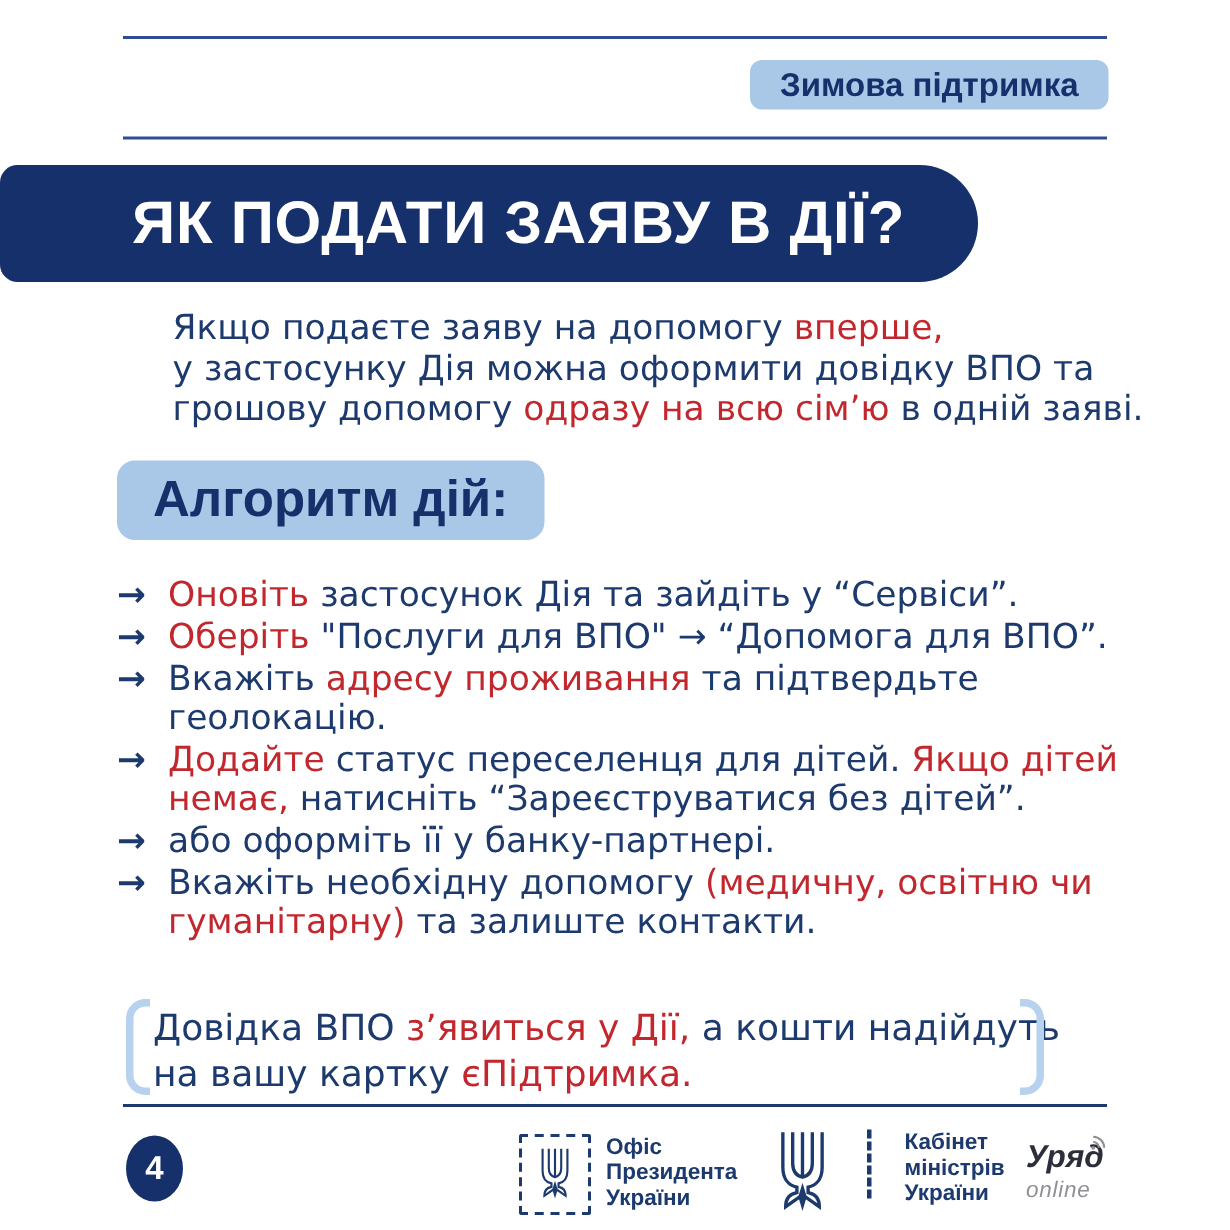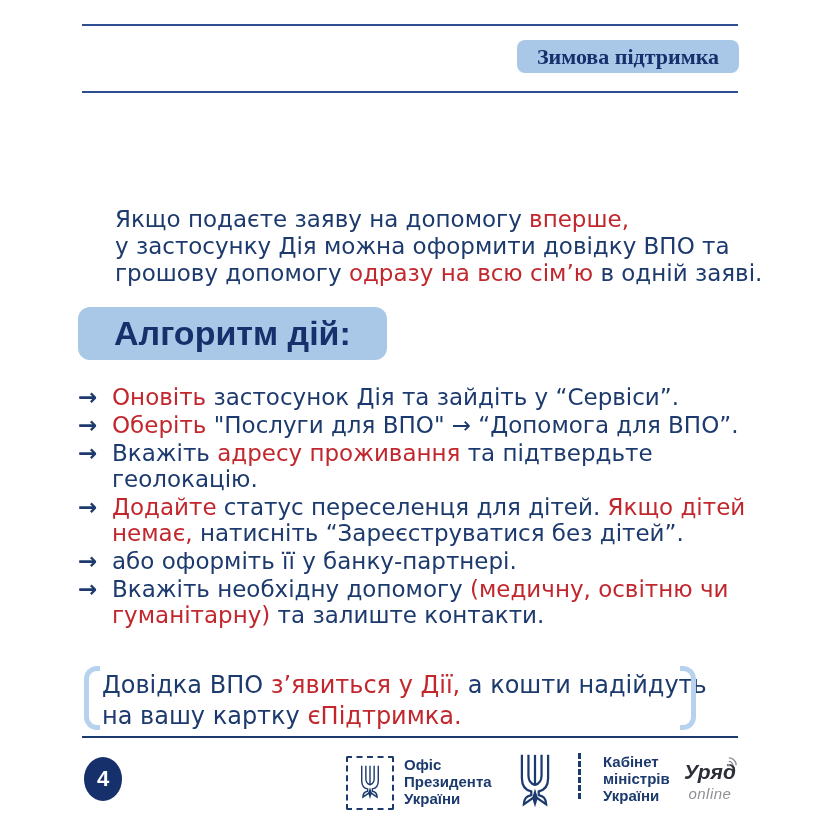--- a/index.html
+++ b/index.html
@@ -16,31 +16,31 @@
   body{background:#ffffff;font-family:"DejaVu Sans",sans-serif;}
   .page{position:relative;width:820px;height:820px;background:#ffffff;overflow:hidden;}
 
   .rule{position:absolute;left:82px;width:656px;height:2px;background:var(--line);}
   .rule-top1{top:24px;}
   .rule-top2{top:91px;}
   .rule-footer{top:736px;background:var(--navy);}
 
   .badge{position:absolute;top:40px;right:81px;height:33px;line-height:33px;
     padding:0 20px;background:var(--pill);border-radius:8px;
-    font-family:Liberation Serif, serif;font-weight:bold;font-size:22px;color:var(--banner);}
+    font-family:Liberation Sans, sans-serif;font-weight:bold;font-size:22px;color:var(--banner);}
 
   .banner{position:absolute;top:110px;left:0;width:652px;height:78px;
     background:var(--banner);border-radius:12px 40px 40px 12px;}
   .banner h1{font-family:"Liberation Sans",sans-serif;font-weight:bold;font-size:40px;
     color:#ffffff;line-height:78px;padding-left:88px;letter-spacing:.5px;white-space:nowrap;}
 
   .intro{position:absolute;left:85px;top:206px;font-size:23px;line-height:27px;color:var(--navy);}
   .intro .tline{white-space:nowrap;margin-left:30px;}
 
-  .pill{position:absolute;left:78px;top:307px;height:53px;line-height:53px;padding:0 36px;
+  .pill{position:absolute;left:78px;top:307px;height:53px;line-height:53px;padding:0 24px;
     background:var(--pill);border-radius:12px;
     font-family:"Liberation Sans",sans-serif;font-weight:bold;font-size:34px;color:var(--banner);}
 
   .steps{position:absolute;left:78px;top:384px;list-style:none;font-size:23px;line-height:26px;color:var(--navy);}
   .steps li{display:flex;margin-bottom:2px;}
   .arrow{flex:0 0 34px;color:var(--navy);font-weight:bold;}
   .li-text .tline{white-space:nowrap;}
 
   .c-navy{color:var(--navy);}
   .c-red{color:var(--red);}
@@ -63,31 +63,34 @@
   .office-box{width:48px;height:54px;border:2px dashed var(--navy);border-radius:2px;
     display:flex;align-items:center;justify-content:center;}
   .logo-office{left:346px;top:756px;gap:10px;}
   .logo-cabinet{left:514px;top:753px;gap:22px;}
   .cab-divider{height:46px;border-left:3px dashed var(--navy);}
   .logo-uryad{left:684px;top:760px;display:block;font-style:italic;}
   .uryad-title{font-family:"Liberation Sans",sans-serif;font-weight:bold;font-size:21px;
     color:var(--dark);position:relative;display:inline-block;}
   .wifi{position:absolute;right:-4px;top:-6px;}
   .uryad-sub{font-family:"Liberation Sans",sans-serif;font-size:15px;color:var(--gray);
-    letter-spacing:.5px;margin-top:1px;text-align:center;}
+    letter-spacing:.5px;margin-top:1px;}
 </style>
 </head>
 <body>
 
 <div class="page">
 
   <div class="rule rule-top1"></div>
   <div class="badge">Зимова підтримка</div>
   <div class="rule rule-top2"></div>
 
+  <div class="banner">
+    <h1>ЯК ПОДАТИ ЗАЯВУ В ДІЇ?</h1>
+  </div>
 
   <div class="intro">
     <div class="tline"><span class="c-navy">Якщо подаєте заяву на допомогу </span><span class="c-red">вперше,</span></div>
     <div class="tline"><span class="c-navy">у застосунку Дія можна оформити довідку ВПО та</span></div>
     <div class="tline"><span class="c-navy">грошову допомогу </span><span class="c-red">одразу на всю сім’ю</span><span class="c-navy"> в одній заяві.</span></div>
   </div>
 
   <div class="pill">Алгоритм дій:</div>
 
   <ul class="steps">

